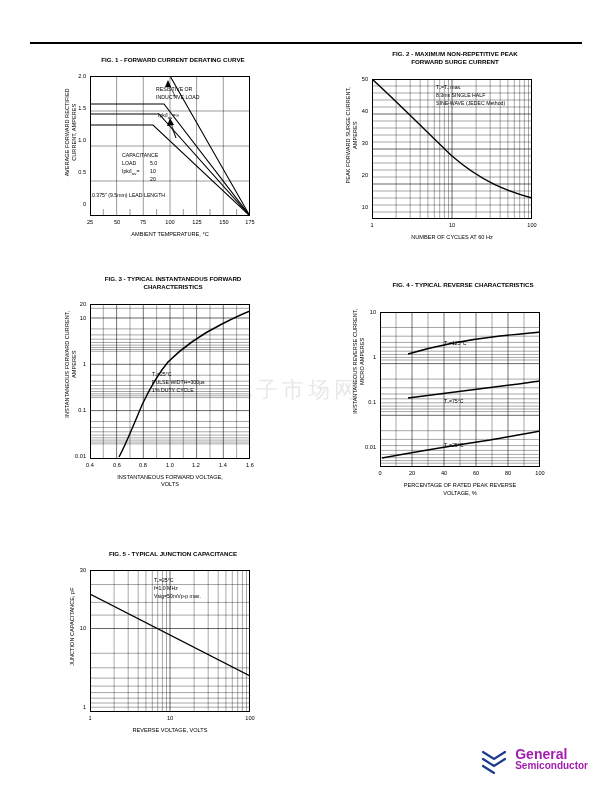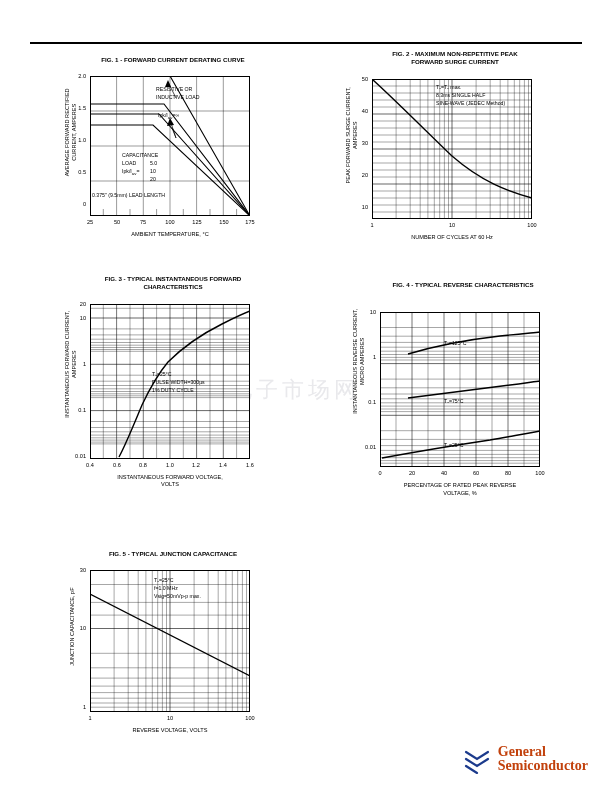--- a/index.html
+++ b/index.html
@@ -57,24 +57,24 @@
     font-family:"DejaVu Sans", sans-serif;
     user-select:none;
   }
 
   
   .logo{
     position:absolute;right:24px;bottom:18px;
     display:flex;align-items:center;gap:6px;
   }
   .logo-text{
-    color:#c2410c;font-family:Liberation Serif, serif;line-height:1.02;
+    color:#a21caf;font-family:Liberation Sans, sans-serif;line-height:1.02;
   }
   .logo-l1{font-size:14px;font-weight:bold;}
-  .logo-l2{font-size:14px;font-weight:bold;}
+  .logo-l2{font-size:10px;font-weight:bold;}
 </style>
 </head>
 <body>
 
 <div class="page">
 
   <div class="header-rule"></div>
 
   <div class="watermark">电子市场网</div>
 

